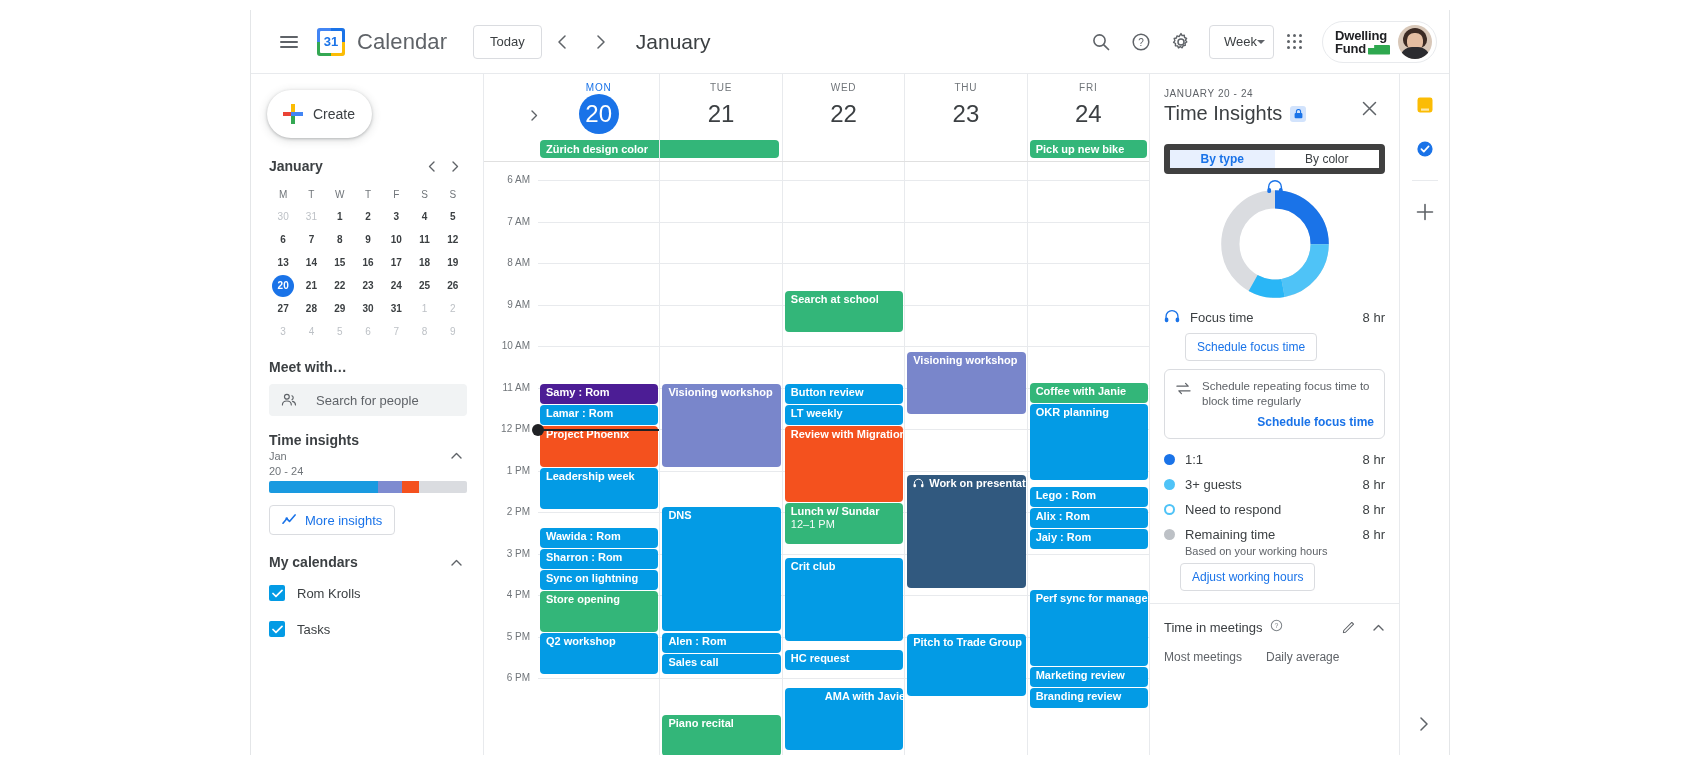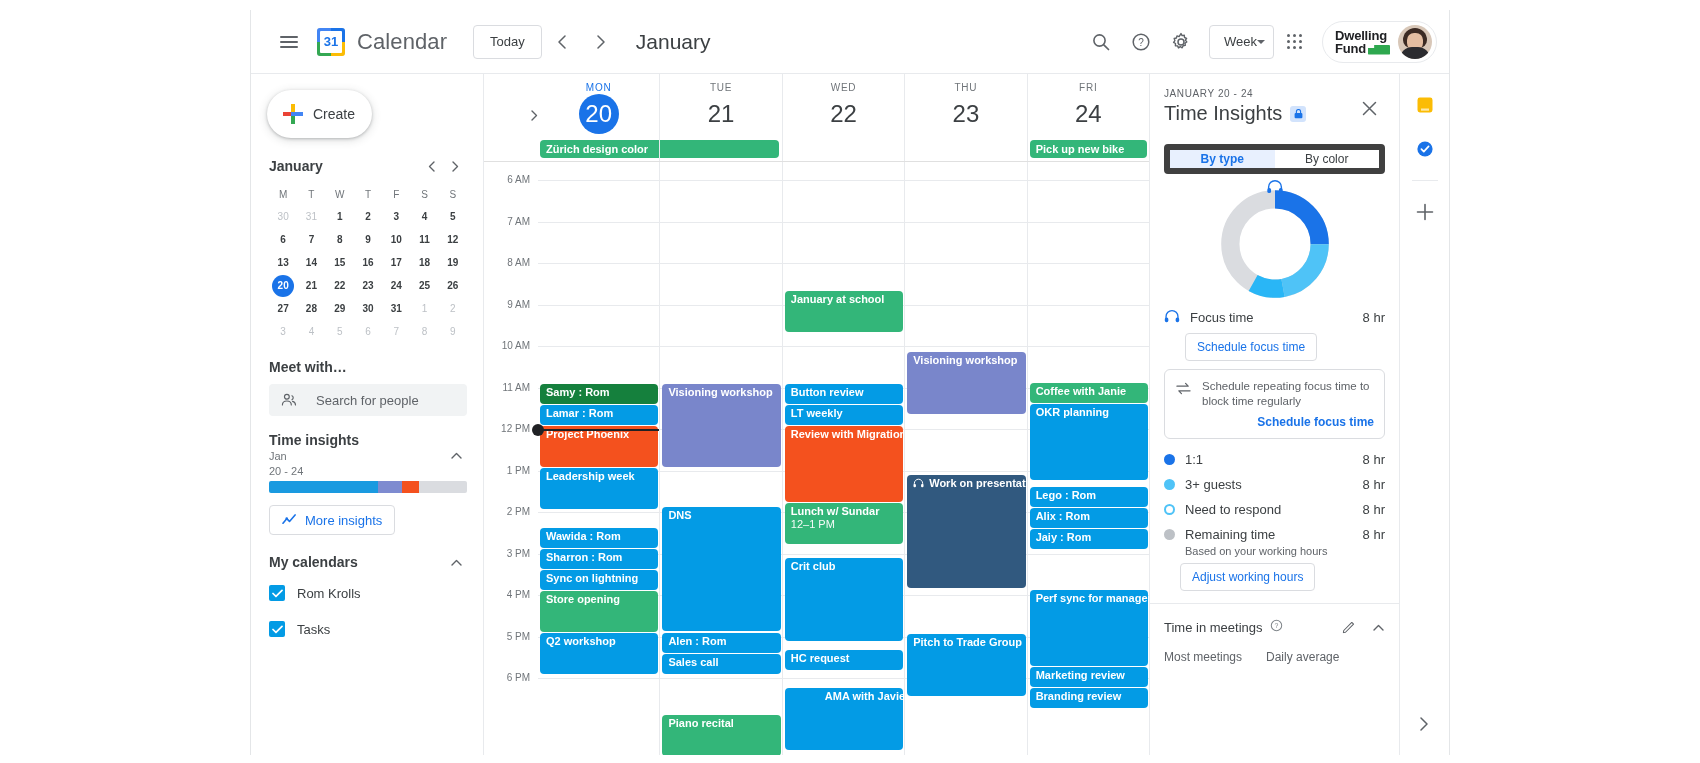--- a/index.html
+++ b/index.html
@@ -582,42 +582,42 @@
             <div class="hline-full" style="top: 267px;"></div>
             <div class="hline-full" style="top: 308.5px;"></div>
             <div class="hline-full" style="top: 350px;"></div>
             <div class="hline-full" style="top: 391.5px;"></div>
             <div class="hline-full" style="top: 433px;"></div>
             <div class="hline-full" style="top: 474.5px;"></div>
             <div class="hline-full" style="top: 516px;"></div>
           </div>
         <div class="cols" id="cols">
             <div class="col">
-              <div class="ev" style="top: 222px; height: 20px; left: 2px; right: 1px; background: #15803d;"><span>Samy : Rom</span></div>
+              <div class="ev" style="top: 222px; height: 20px; left: 2px; right: 1px; background: #4c1d95;"><span>Samy : Rom</span></div>
               <div class="ev" style="top: 243px; height: 20px; left: 2px; right: 1px; background: rgb(3, 155, 229);"><span>Lamar : Rom</span></div>
               <div class="ev" style="top: 264px; height: 41px; left: 2px; right: 1px; background: rgb(244, 81, 30);"><span>Project Phoenix</span></div>
               <div class="ev" style="top: 306px; height: 41px; left: 2px; right: 1px; background: rgb(3, 155, 229);"><span>Leadership week</span></div>
               <div class="ev" style="top: 366px; height: 20px; left: 2px; right: 1px; background: rgb(3, 155, 229);"><span>Wawida : Rom</span></div>
               <div class="ev" style="top: 387px; height: 20px; left: 2px; right: 1px; background: rgb(3, 155, 229);"><span>Sharron : Rom</span></div>
               <div class="ev" style="top: 408px; height: 20px; left: 2px; right: 1px; background: rgb(3, 155, 229);"><span>Sync on lightning</span></div>
               <div class="ev" style="top: 429px; height: 41px; left: 2px; right: 1px; background: rgb(51, 182, 121);"><span>Store opening</span></div>
               <div class="ev" style="top: 471px; height: 41px; left: 2px; right: 1px; background: rgb(3, 155, 229);"><span>Q2 workshop</span></div>
               <div class="nowline" style="top: 267px; width: 100%;">
                 <div class="nowdot"></div>
               </div>
             </div>
             <div class="col">
               <div class="ev" style="top: 222px; height: 83px; left: 2px; right: 1px; background: rgb(121, 134, 203);"><span>Visioning workshop</span></div>
               <div class="ev" style="top: 345px; height: 124px; left: 2px; right: 1px; background: rgb(3, 155, 229);"><span>DNS</span></div>
               <div class="ev" style="top: 471px; height: 20px; left: 2px; right: 1px; background: rgb(3, 155, 229);"><span>Alen : Rom</span></div>
               <div class="ev" style="top: 492px; height: 20px; left: 2px; right: 1px; background: rgb(3, 155, 229);"><span>Sales call</span></div>
               <div class="ev" style="top: 553px; height: 41px; left: 2px; right: 1px; background: rgb(51, 182, 121);"><span>Piano recital</span></div>
             </div>
             <div class="col">
-              <div class="ev" style="top: 129px; height: 41px; left: 2px; right: 1px; background: rgb(51, 182, 121);"><span>January at school</span></div>
+              <div class="ev" style="top: 129px; height: 41px; left: 2px; right: 1px; background: rgb(51, 182, 121);"><span>Search at school</span></div>
               <div class="ev" style="top: 222px; height: 20px; left: 2px; right: 1px; background: rgb(3, 155, 229);"><span>Button review</span></div>
               <div class="ev" style="top: 243px; height: 20px; left: 2px; right: 1px; background: rgb(3, 155, 229);"><span>LT weekly</span></div>
               <div class="ev" style="top: 264px; height: 76px; left: 2px; right: 1px; background: rgb(244, 81, 30);"><span>Review with Migration</span></div>
               <div class="ev" style="top: 341px; height: 41px; left: 2px; right: 1px; background: rgb(51, 182, 121);"><span>Lunch w/ Sundar</span><span class="sub">12–1 PM</span></div>
               <div class="ev" style="top: 396px; height: 83px; left: 2px; right: 1px; background: rgb(3, 155, 229);"><span>Crit club</span></div>
               <div class="ev" style="top: 488px; height: 20px; left: 2px; right: 1px; background: rgb(3, 155, 229);"><span>HC request</span></div>
               <div class="ev" style="top: 526px; height: 62px; left: 2px; right: 1px; background: rgb(3, 155, 229); padding-left: 40px;"><span>AMA with Javier</span></div>
             </div>
             <div class="col">
               <div class="ev" style="top: 190px; height: 62px; left: 2px; right: 1px; background: rgb(121, 134, 203);"><span>Visioning workshop</span></div>

